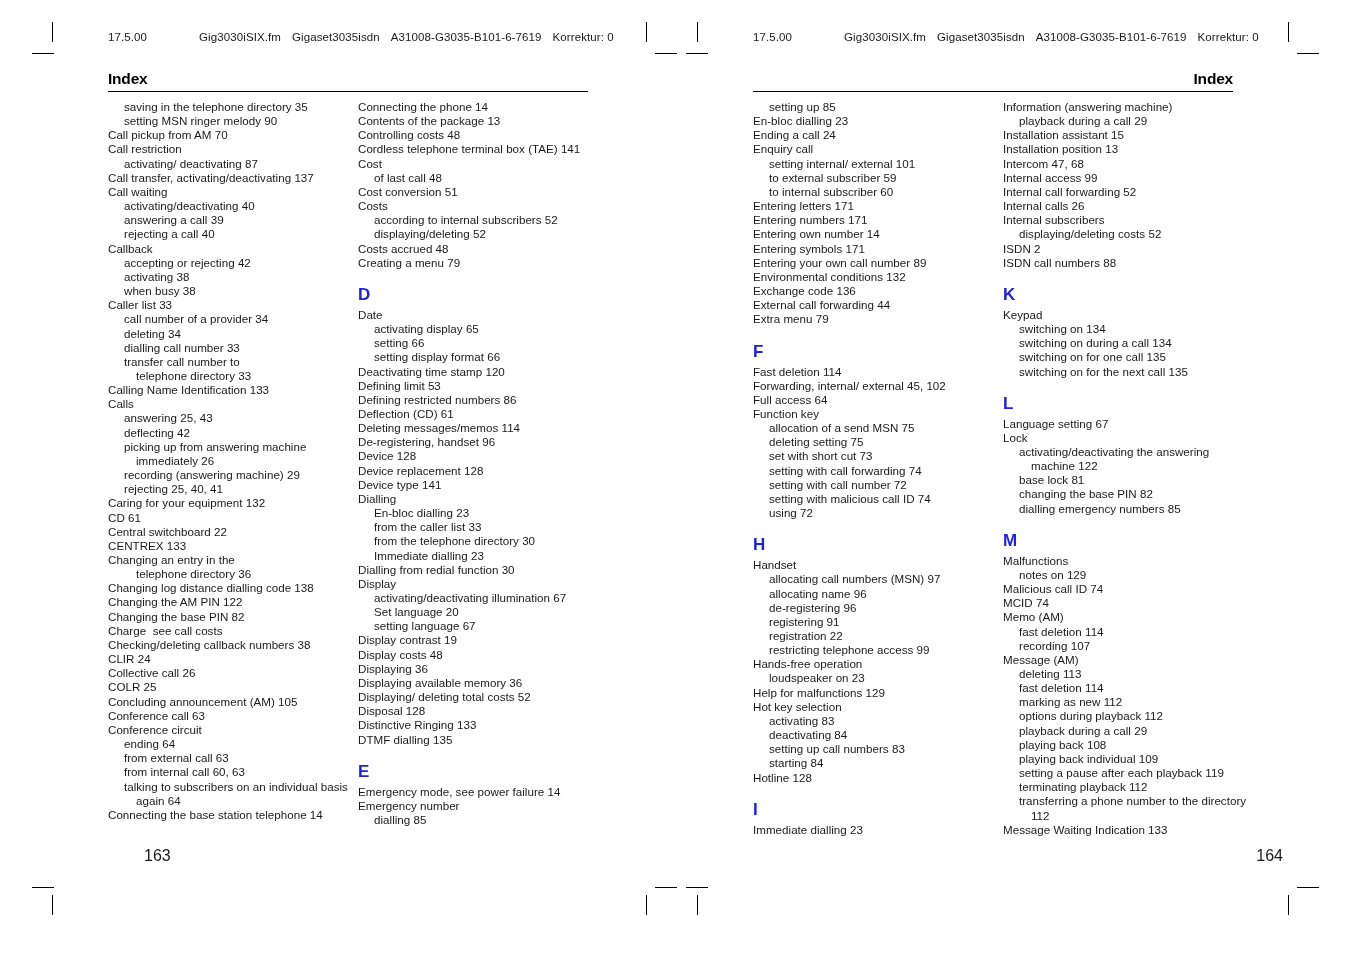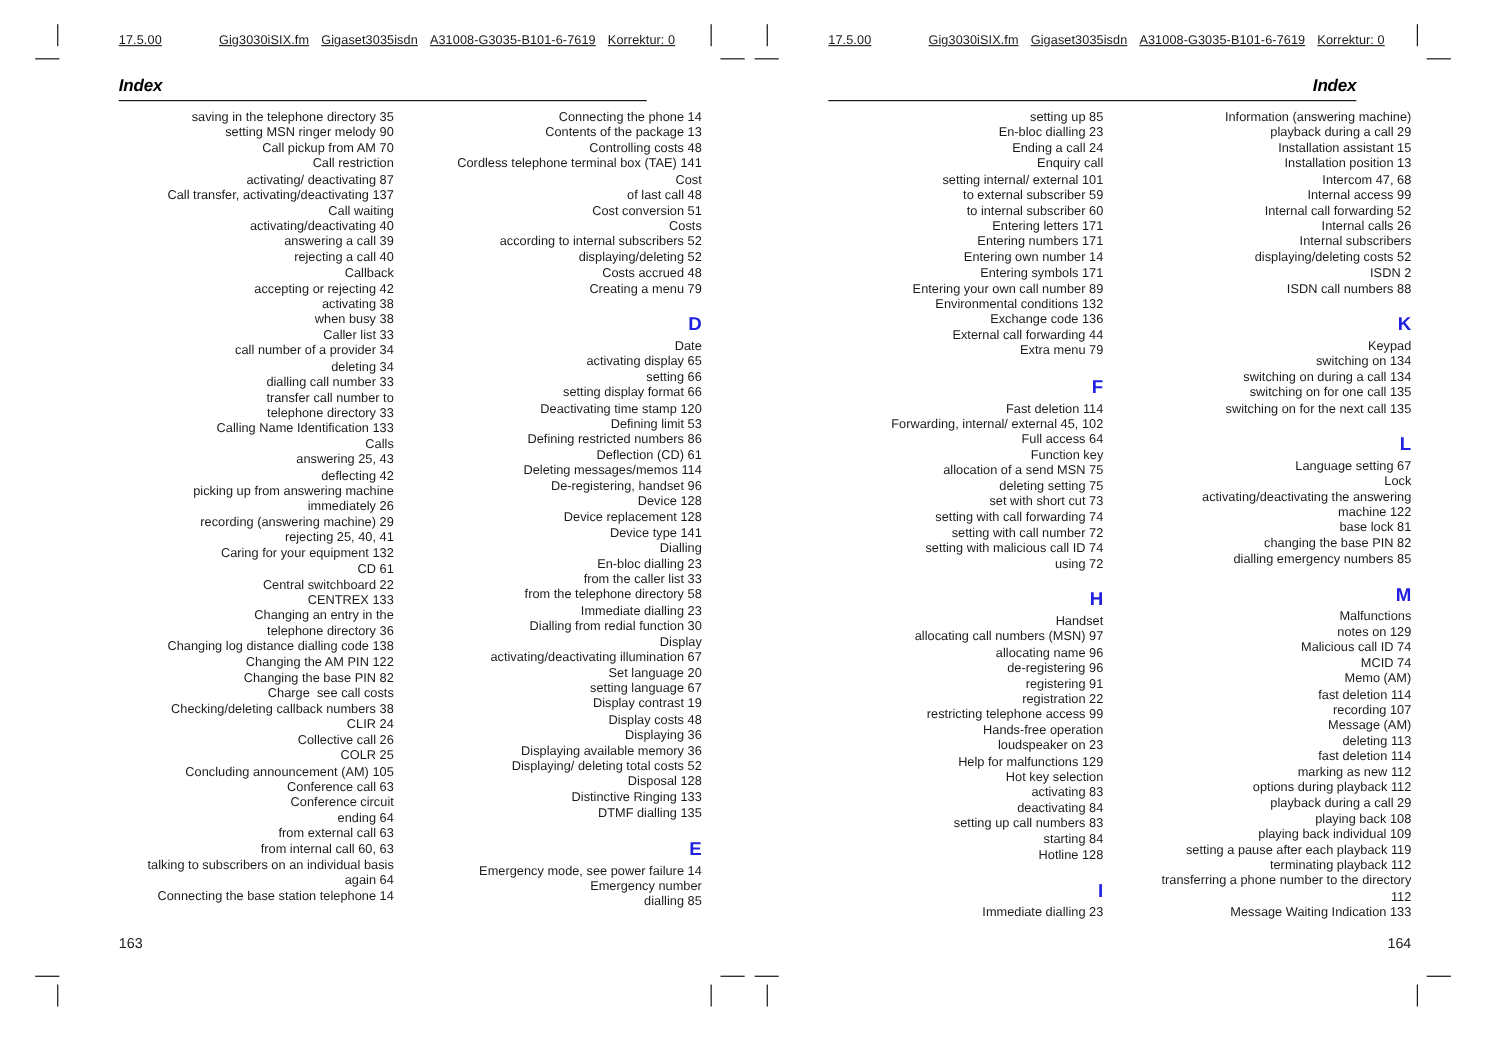--- a/index.html
+++ b/index.html
@@ -39,50 +39,49 @@
   .page-right { left: 723px; width: 590px; }
 
   .runhead {
     position: absolute;
     top: 31px;
     font-size: 11.5px;
     color: #1a1a1a;
     white-space: nowrap;
     letter-spacing: 0.1px;
   }
-  .runhead .seg { display: inline-block; text-decoration: underline; }
+  .runhead .seg { display: inline-block; }
   .runhead .gap-lg { display: inline-block; width: 52px; }
   .runhead .gap-sm { display: inline-block; width: 11px; }
 
   .page-title-wrap {
     position: absolute;
     top: 70px;
     left: 30px;
     width: 480px;
     border-bottom: 1.3px solid #000000;
     padding-bottom: 3px;
-    font-style: italic;
   }
   .page-title-wrap.right-align { text-align: right; }
   .page-title {
     font-size: 15.5px;
     font-weight: bold;
     letter-spacing: -0.2px;
     color: #000000;
   }
 
   .columns {
     position: absolute;
     top: 100px;
     left: 30px;
     width: 530px;
     display: flex;
     gap: 0px;
   }
-  .col { width: 250px; text-align: right; }
+  .col { width: 250px; }
   .col.wide { width: 280px; }
 
   .entry {
     font-size: 11.6px;
     line-height: 14.15px;
     color: #1a1a1a;
     white-space: pre-wrap;
     letter-spacing: 0.02px;
   }
   .lvl0 { padding-left: 0px; }
@@ -95,22 +94,23 @@
     color: #2020e0;
     line-height: 20px;
     margin-top: 15px;
     margin-bottom: 3px;
     letter-spacing: 0px;
   }
 
   .folio {
     position: absolute;
     bottom: 89px;
-    font-size: 13px;
+    font-size: 16px;
     color: #1a1a1a;
+    margin-left: 36px;
   }
   .folio-left  { left: 30px; }
   .folio-right { right: 30px; }
 </style>
 </head>
 <body>
 
 <div class="spread">
 
   <div class="crop v" style="left:52px; top:22px;"></div>
@@ -221,21 +221,21 @@
           <div class="entry lvl0">Defining restricted numbers 86</div>
           <div class="entry lvl0">Deflection (CD) 61</div>
           <div class="entry lvl0">Deleting messages/memos 114</div>
           <div class="entry lvl0">De-registering, handset 96</div>
           <div class="entry lvl0">Device 128</div>
           <div class="entry lvl0">Device replacement 128</div>
           <div class="entry lvl0">Device type 141</div>
           <div class="entry lvl0">Dialling</div>
           <div class="entry lvl1">En-bloc dialling 23</div>
           <div class="entry lvl1">from the caller list 33</div>
-          <div class="entry lvl1">from the telephone directory 58</div>
+          <div class="entry lvl1">from the telephone directory 30</div>
           <div class="entry lvl1">Immediate dialling 23</div>
           <div class="entry lvl0">Dialling from redial function 30</div>
           <div class="entry lvl0">Display</div>
           <div class="entry lvl1">activating/deactivating illumination 67</div>
           <div class="entry lvl1">Set language 20</div>
           <div class="entry lvl1">setting language 67</div>
           <div class="entry lvl0">Display contrast 19</div>
           <div class="entry lvl0">Display costs 48</div>
           <div class="entry lvl0">Displaying 36</div>
           <div class="entry lvl0">Displaying available memory 36</div>

